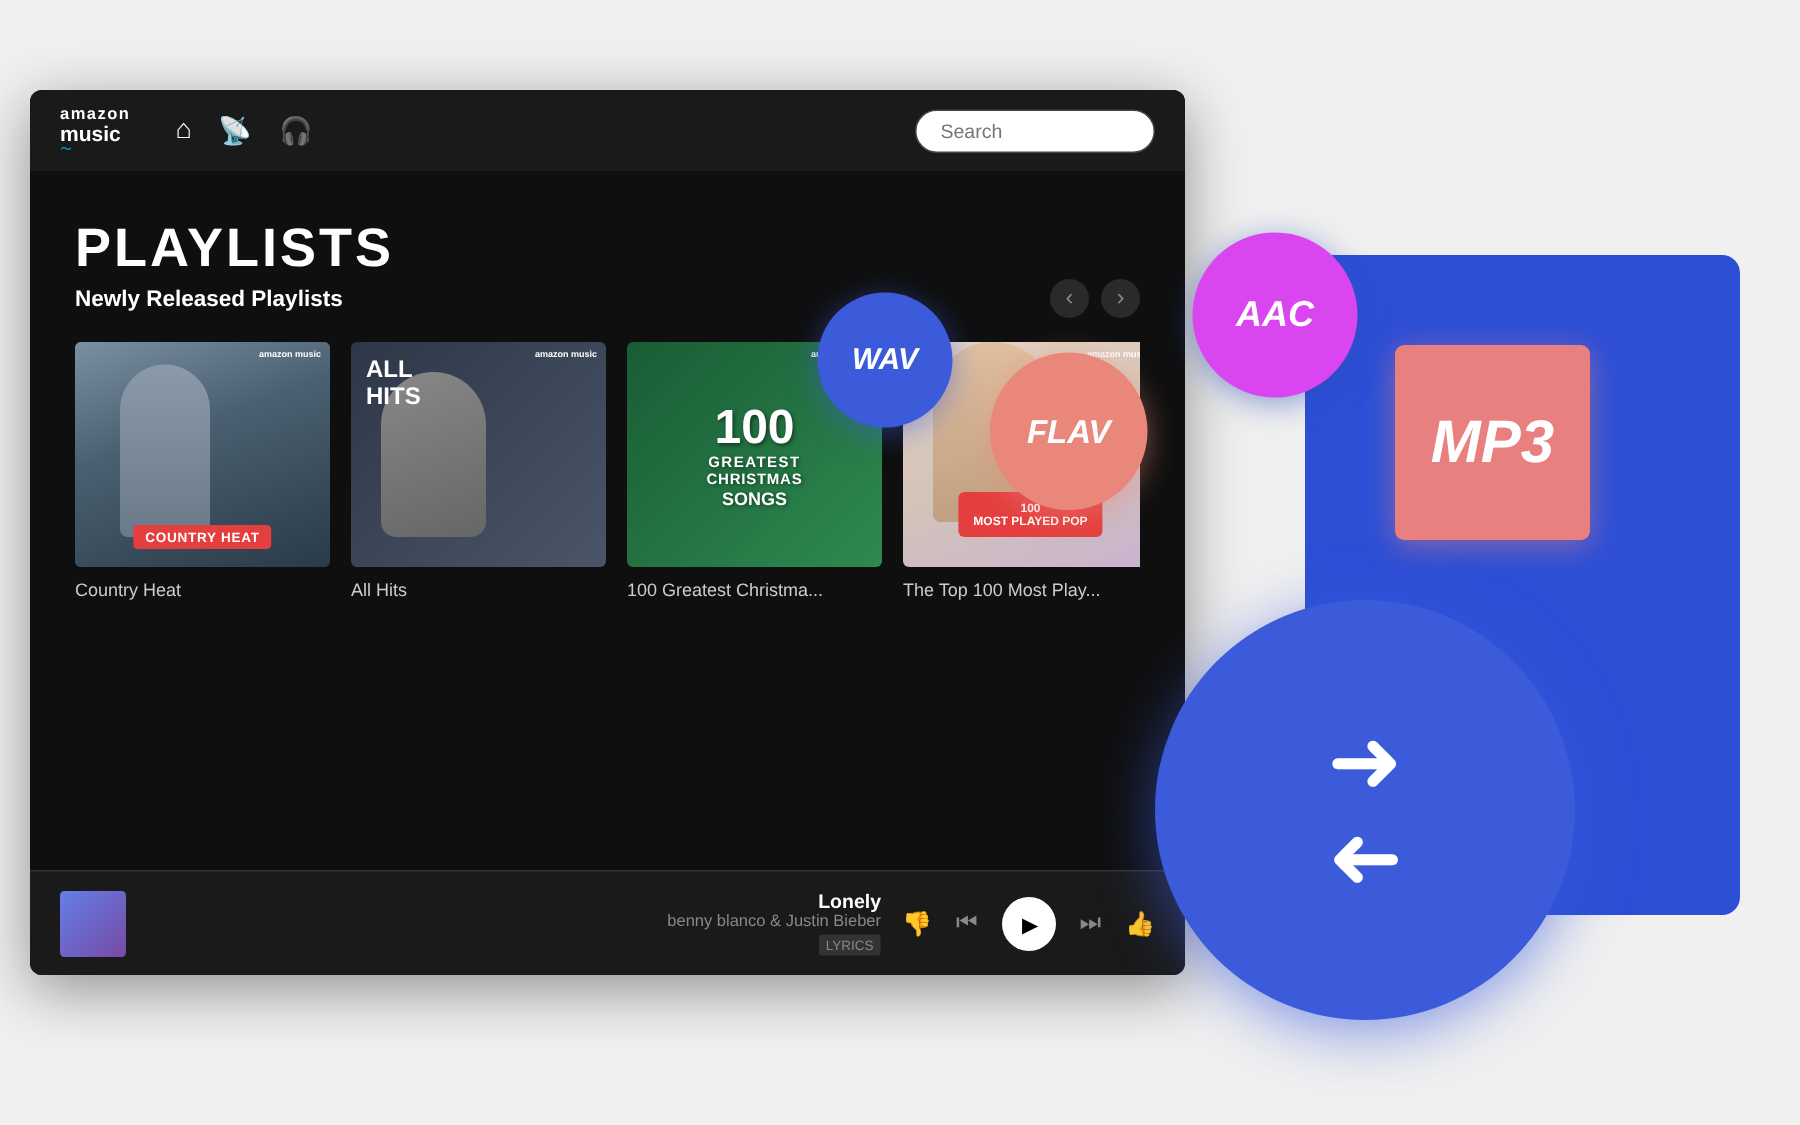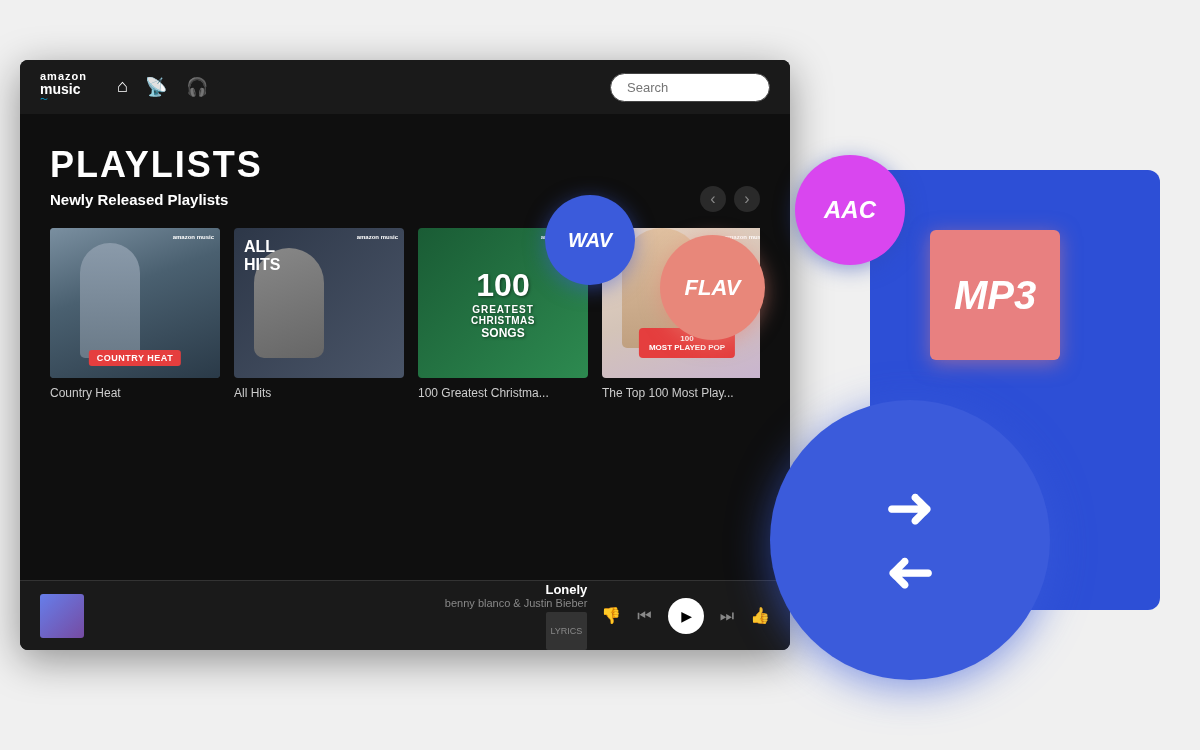--- a/index.html
+++ b/index.html
@@ -253,21 +253,21 @@
       font-weight: 600;
     }
     .now-playing-artist {
       color: #888;
       font-size: 11px;
     }
     .lyrics-badge {
       background: #333;
       color: #888;
       font-size: 9px;
-      padding: 14px 5px;
+      padding: 2px 5px;
       border-radius: 2px;
       margin-top: 3px;
       display: inline-block;
     }
     .player-controls {
       display: flex;
       align-items: center;
       gap: 16px;
       margin-left: auto;
     }

